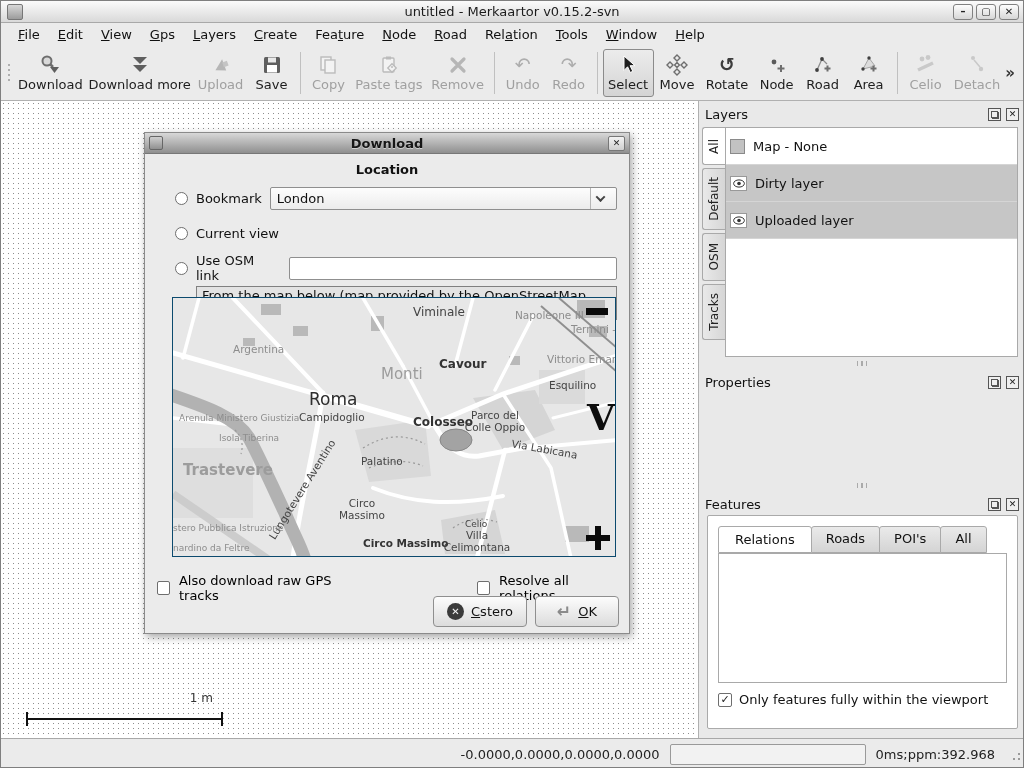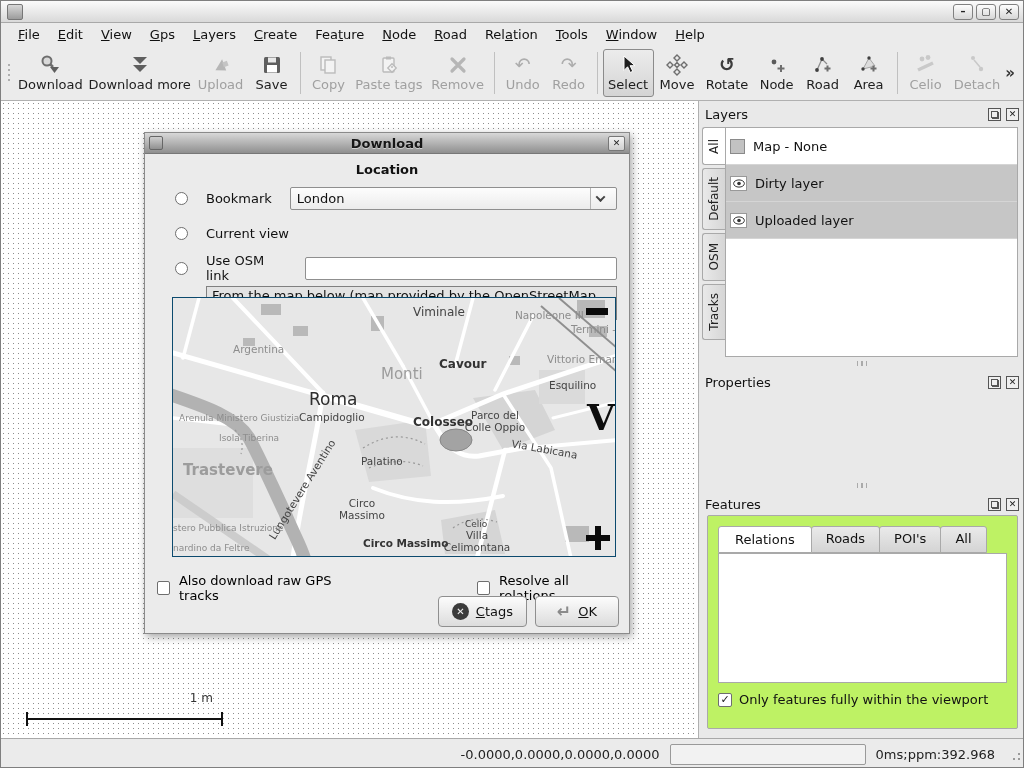--- a/index.html
+++ b/index.html
@@ -63,21 +63,21 @@
   .vtab.active { background:#fff; }
   .layers-list { position:absolute; left:26px; top:26px; width:293px; height:230px; background:#fff; border:1px solid #a9a9a9; overflow:hidden; }
   .layer-row { height:37px; display:flex; align-items:center; gap:8px; padding:0 4px; font-size:13px; color:#111; border-bottom:1px solid #d5d5d5; }
   .layer-row.hl { background:#c6c6c6; }
   .layer-swatch { width:15px; height:15px; background:#c2c2c2; border:1px solid #8a8a8a; }
   .eye-box { width:17px; height:15px; background:#fff; border:1px solid #999; display:flex; align-items:center; justify-content:center; }
 
   .splitter { position:absolute; left:0; right:0; height:8px; display:flex; align-items:center; justify-content:center; gap:3px; }
   .splitter i { width:1.5px; height:5px; background:#aaa; }
 
-  .features-frame { position:absolute; left:8px; top:414px; width:311px; height:214px; border:1px solid #aaa; background:#bef264; border-radius:2px; }
+  .features-frame { position:absolute; left:8px; top:414px; width:311px; height:214px; border:1px solid #aaa; background:#ffffff; border-radius:2px; }
   .ftabs { position:absolute; left:10px; top:10px; display:flex; }
   .ftab { border:1px solid #a9a9a9; background:linear-gradient(#eaeaea,#d4d4d4); padding:4px 14px; font-size:13px; color:#111;
     border-radius:3px 3px 0 0; margin-right:-1px; }
   .ftab.active { background:#fff; position:relative; z-index:2; padding:5px 16px; }
   .features-list { position:absolute; left:10px; top:37px; width:289px; height:130px; background:#fff; border:1px solid #a9a9a9; }
   .viewport-row { position:absolute; left:10px; top:176px; display:flex; align-items:center; gap:7px; font-size:13px; color:#111; }
 
   .checkbox { width:14px; height:14px; background:#fff; border:1px solid #6e6e6e; border-radius:2px;
     display:flex; align-items:center; justify-content:center; font-size:11px; color:#1a1a1a; line-height:1; }
   .radio { width:13px; height:13px; border:1px solid #6e6e6e; border-radius:50%; background:#fff; position:relative; flex:none; }
@@ -97,21 +97,21 @@
     border:1px solid #8a8a8a; box-shadow:2px 3px 8px rgba(0,0,0,.35); z-index:10; }
   .dlg-titlebar { height:21px; background:linear-gradient(#d8d8d8,#8f8f8f); border-bottom:1px solid #777;
     display:flex; align-items:center; padding:0 4px; position:relative; }
   .dlg-icon { width:14px; height:14px; background:linear-gradient(#cfcfcf,#909090); border:1px solid #666; border-radius:2px; }
   .dlg-title { position:absolute; left:0; right:0; text-align:center; font-size:13px; font-weight:bold; color:#161616; text-shadow:0 1px 0 #cfcfcf; }
   .dlg-close { margin-left:auto; width:17px; height:15px; border:1px solid #777; border-radius:2px;
     background:linear-gradient(#f2f2f2,#cfcfcf); display:flex; align-items:center; justify-content:center;
     font-size:9px; font-weight:bold; color:#222; z-index:2; }
   .dlg-body { position:relative; padding:8px 12px; font-size:13px; color:#111; }
   .loc-label { font-weight:bold; margin:0 0 10px 0;text-align:center; }
-  .drow { display:flex; align-items:center; gap:18px; margin:0 0 13px 18px; height:22px; }
+  .drow { display:flex; align-items:center; gap:8px; margin:0 0 13px 18px; height:22px; }
   .combo { width:350px; height:23px; border:1px solid #8f8f8f; border-radius:2px; background:linear-gradient(#fdfdfd,#ececec);
     display:flex; align-items:center; padding:0 6px; }
   .combo .val { flex:1; }
   .combo .arrow-btn { width:20px; align-self:stretch; border-left:1px solid #b5b5b5; display:flex; align-items:center; justify-content:center; }
   .chev { width:7px; height:7px; border-right:2px solid #444; border-bottom:2px solid #444; transform:rotate(45deg) translate(-1px,-1px); }
   .osm-input { width:330px; height:23px; border:1px solid #8f8f8f; border-radius:2px; background:#fff; font-size:13px; padding:0 5px; font-family:"DejaVu Sans",sans-serif; }
   .frommap-label { border:1px solid #808080; background:#e3e3e3; padding:1px 5px; }
 
   .dlmap { position:absolute; left:27px; top:164px; width:444px; height:260px; background:#e7e7e7; overflow:hidden; border:1px solid #0c4a6e; }
   .dlmap svg.mapbg { position:absolute; left:0; top:0; }
@@ -136,20 +136,21 @@
     display:flex; align-items:center; justify-content:center; line-height:1; }
   .ok-ico { font-size:17px; color:#8a8a8a; font-weight:bold; line-height:1; }
 </style>
 </head>
 <body>
 
 <div class="window">
 
   <div class="titlebar">
     <div class="app-icon"></div>
+    <div class="title-text">untitled - Merkaartor v0.15.2-svn</div>
     <div class="winbtns">
       <div class="winbtn">–</div>
       <div class="winbtn">▢</div>
       <div class="winbtn">✕</div>
     </div>
   </div>
 
   <div class="menubar">
     <span class="menu-item"><span></span><span class="mn">F</span><span>ile</span></span>
     <span class="menu-item"><span></span><span class="mn">E</span><span>dit</span></span>
@@ -563,21 +564,21 @@
       <span>Also download raw GPS tracks</span>
       <span class="second">
         <span class="checkbox"></span>
         <span>Resolve all relations</span>
       </span>
     </div>
 
     <div class="dlg-buttons">
       <div class="dbtn">
         <span class="cancel-ico">✕</span>
-        <span><span></span><span class="mn">C</span><span>tags</span></span>
+        <span><span></span><span class="mn">C</span><span>stero</span></span>
       </div>
       <div class="dbtn">
         <span class="ok-ico">↵</span>
         <span><span></span><span class="mn">O</span><span>K</span></span>
       </div>
     </div>
   </div>
 
 </div>
 

